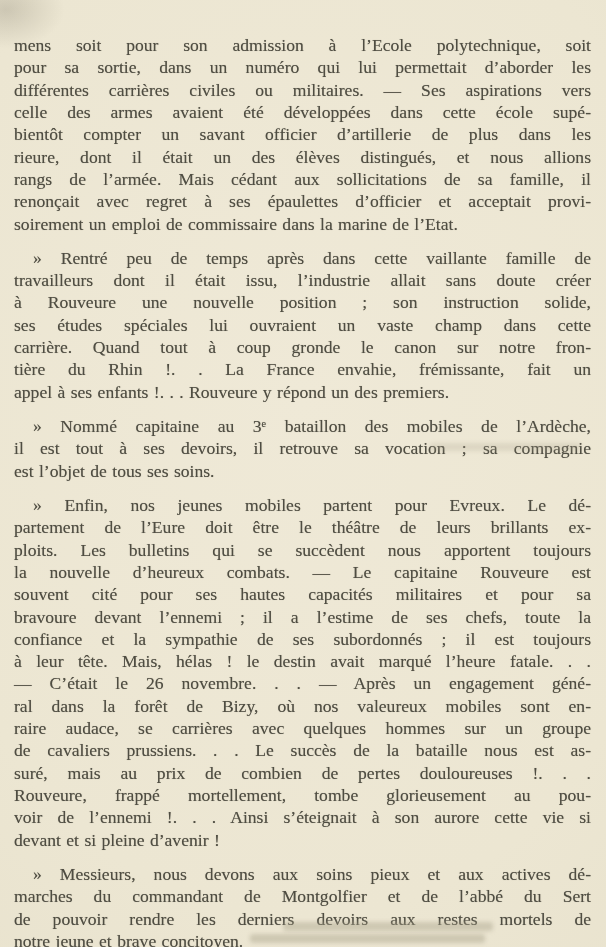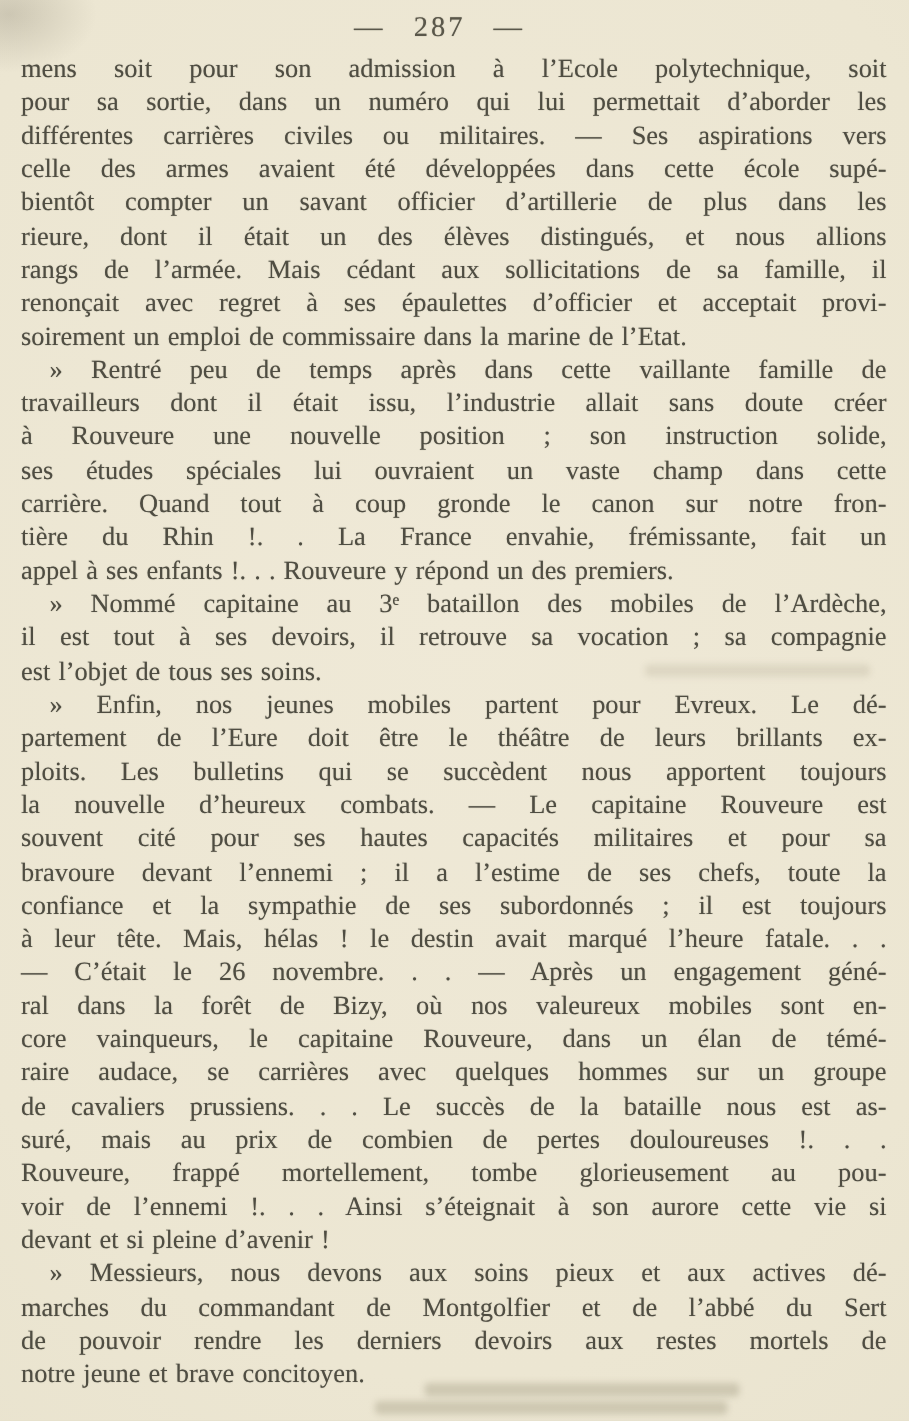--- a/index.html
+++ b/index.html
@@ -41,40 +41,37 @@
     line-height: 22.32px;
     text-shadow: 0 0 0.7px rgba(79,77,66,0.5);
   }
   .para { margin: 0; }
   .line {
     text-align: justify;
     text-align-last: justify;
     white-space: normal;
     word-spacing: 1px;
   }
-  .line.indent { text-indent: 19px; }
+  .line.indent { text-indent: 19px; margin-top: 12px; }
   .line.para-end { text-align-last: left; }
   .bleed {
     position: absolute;
     background: rgba(171,163,139,0.45);
     filter: blur(2.2px);
     border-radius: 3px;
     pointer-events: none;
   }
   .bleed.b1 { left: 283px; top: 922px; width: 210px; height: 9px; }
   .bleed.b2 { left: 250px; top: 934px; width: 235px; height: 9px; }
   .bleed.b3 { left: 430px; top: 443px; width: 150px; height: 8px; background: rgba(171,163,139,0.25); }
 </style>
 </head>
 <body>
 
 <div class="page">
-  <div class="page-header">
-    <span>— 287 —</span>
-  </div>
   <div class="page-body" id="page-body">
       <div class="para">
         <div class="line">mens soit pour son admission à l’Ecole polytechnique, soit</div>
         <div class="line">pour sa sortie, dans un numéro qui lui permettait d’aborder les</div>
         <div class="line">différentes carrières civiles ou militaires. — Ses aspirations vers</div>
         <div class="line">celle des armes avaient été développées dans cette école supé-</div>
         <div class="line">bientôt compter un savant officier d’artillerie de plus dans les</div>
         <div class="line">rieure, dont il était un des élèves distingués, et nous allions</div>
         <div class="line">rangs de l’armée. Mais cédant aux sollicitations de sa famille, il</div>
         <div class="line">renonçait avec regret à ses épaulettes d’officier et acceptait provi-</div>
@@ -98,21 +95,20 @@
         <div class="line indent">» Enfin, nos jeunes mobiles partent pour Evreux. Le dé-</div>
         <div class="line">partement de l’Eure doit être le théâtre de leurs brillants ex-</div>
         <div class="line">ploits. Les bulletins qui se succèdent nous apportent toujours</div>
         <div class="line">la nouvelle d’heureux combats. — Le capitaine Rouveure est</div>
         <div class="line">souvent cité pour ses hautes capacités militaires et pour sa</div>
         <div class="line">bravoure devant l’ennemi ; il a l’estime de ses chefs, toute la</div>
         <div class="line">confiance et la sympathie de ses subordonnés ; il est toujours</div>
         <div class="line">à leur tête. Mais, hélas ! le destin avait marqué l’heure fatale. . .</div>
         <div class="line">— C’était le 26 novembre. . . — Après un engagement géné-</div>
         <div class="line">ral dans la forêt de Bizy, où nos valeureux mobiles sont en-</div>
-        <div class="line">core vainqueurs, le capitaine Rouveure, dans un élan de témé-</div>
         <div class="line">raire audace, se carrières avec quelques hommes sur un groupe</div>
         <div class="line">de cavaliers prussiens. . . Le succès de la bataille nous est as-</div>
         <div class="line">suré, mais au prix de combien de pertes douloureuses !. . .</div>
         <div class="line">Rouveure, frappé mortellement, tombe glorieusement au pou-</div>
         <div class="line">voir de l’ennemi !. . . Ainsi s’éteignait à son aurore cette vie si</div>
         <div class="line para-end">devant et si pleine d’avenir !</div>
       </div>
       <div class="para">
         <div class="line indent">» Messieurs, nous devons aux soins pieux et aux actives dé-</div>
         <div class="line">marches du commandant de Montgolfier et de l’abbé du Sert</div>

